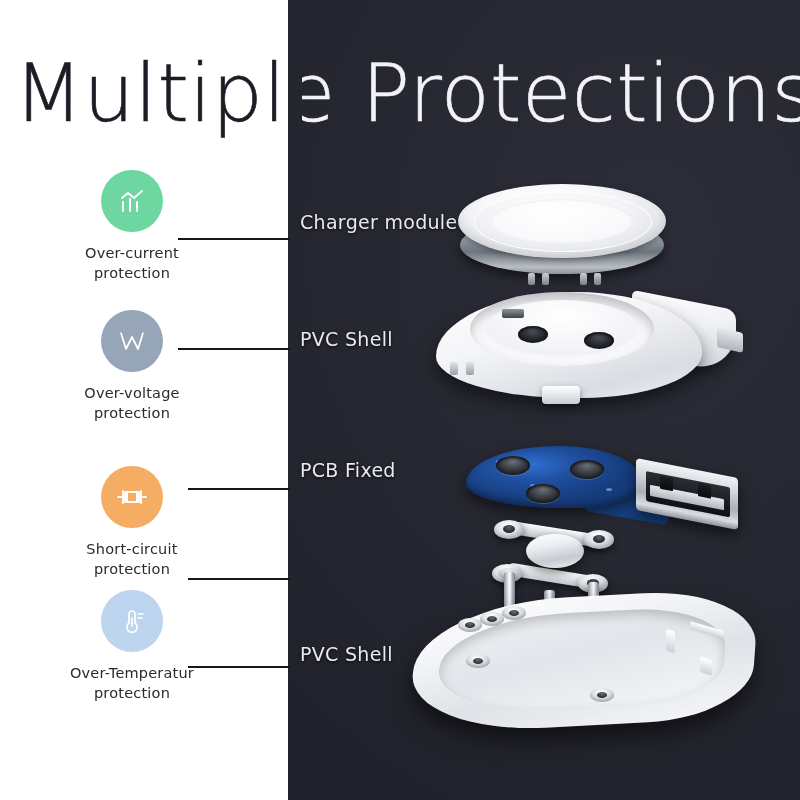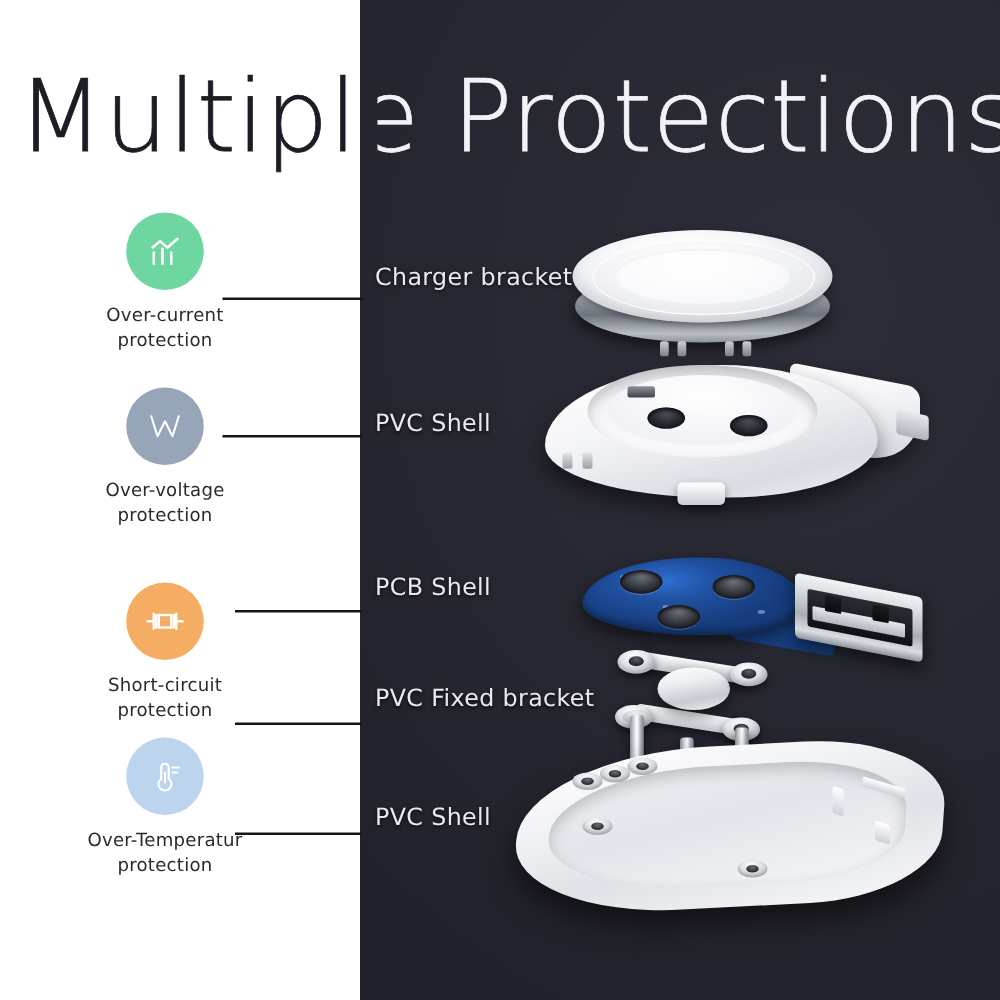--- a/index.html
+++ b/index.html
@@ -228,24 +228,23 @@
       <span class="l2">protection</span>
     </div>
   </div>
 
   <div class="leader" style="left:178px;top:238px;width:112px"></div>
   <div class="leader" style="left:178px;top:348px;width:112px"></div>
   <div class="leader" style="left:188px;top:488px;width:102px"></div>
   <div class="leader" style="left:188px;top:578px;width:102px"></div>
   <div class="leader" style="left:188px;top:666px;width:102px"></div>
 
-  <div class="part-label" style="left:300px;top:211px">Charger bracket</div>
+  <div class="part-label" style="left:300px;top:211px">Charger module</div>
   <div class="part-label" style="left:300px;top:328px">PVC Shell</div>
-  <div class="part-label" style="left:300px;top:459px">PCB Shell</div>
-  <div class="part-label" style="left:300px;top:548px">PVC Fixed bracket</div>
+  <div class="part-label" style="left:300px;top:459px">PCB Fixed</div>
   <div class="part-label" style="left:300px;top:643px">PVC Shell</div>
 
   <div class="art cm-wrap">
     <div class="cm-rim"></div>
     <div class="cm-pin" style="left:76px"></div>
     <div class="cm-pin" style="left:90px"></div>
     <div class="cm-pin" style="left:128px"></div>
     <div class="cm-pin" style="left:142px"></div>
     <div class="cm-top"></div>
     <div class="cm-ring1"></div>

